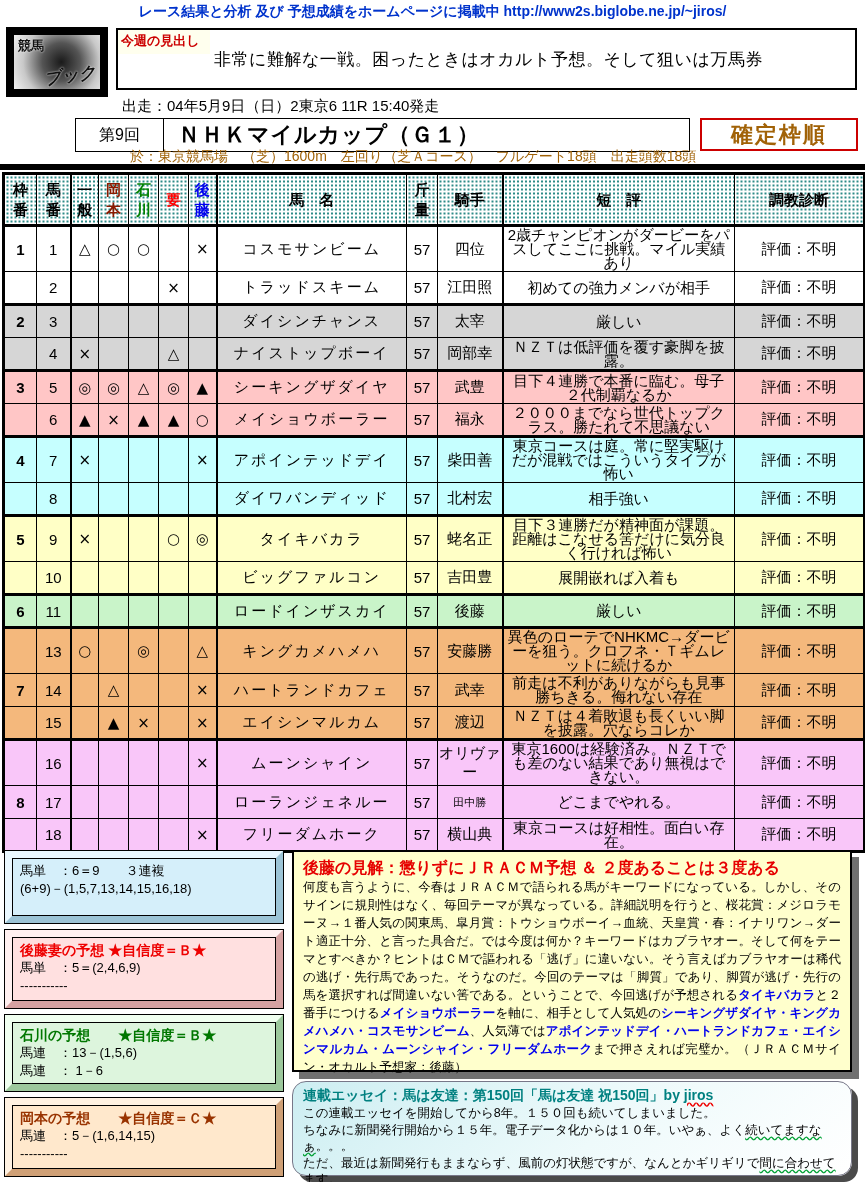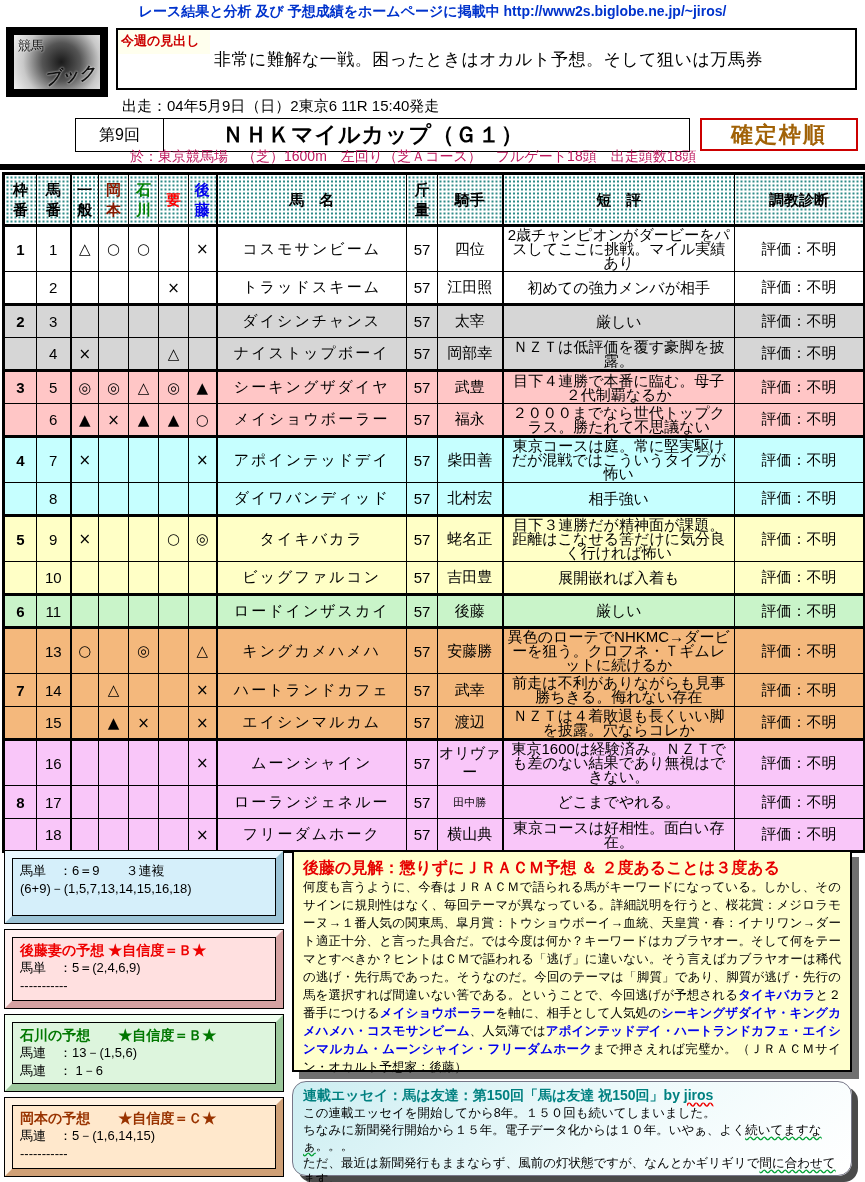--- a/index.html
+++ b/index.html
@@ -8,46 +8,46 @@
 
   
   .top-link { position:absolute; left:0; top:3px; width:865px; text-align:center;
     color:#0033cc; font-weight:bold; font-size:14px; }
 
   
   .logo { position:absolute; left:6px; top:27px; width:102px; height:70px;
     border:4px dashed #000; background:#000; padding:2px; }
   .logo-inner { width:100%; height:100%; border:2px solid #000; position:relative;
     background:radial-gradient(circle at 55% 50%, #1a1a1a 0%, #555 35%, #c8c8c8 70%, #f2f2f2 100%); }
-  .logo-t1 { position:absolute; left:4px; top:2px; font-size:13px; font-weight:normal; color:#111;
+  .logo-t1 { position:absolute; left:4px; top:2px; font-size:13px; font-weight:bold; color:#111;
     text-shadow:0 0 2px #fff; }
   .logo-t2 { position:absolute; right:4px; bottom:2px; font-size:17px; font-weight:bold; font-style:italic;
     color:#111; text-shadow:0 0 2px #fff; transform:rotate(-8deg); }
 
   
   .midashi { position:absolute; left:116px; top:28px; width:741px; height:62px;
     border:2px solid #000; background:#fff; display:flex; }
   .midashi-label { width:92px; background:#ffffee; color:#cc0000; font-weight:bold;
     font-size:13px; padding:2px 3px; height:24px; }
   .midashi-text { flex:1; display:flex; align-items:center; font-size:17px; color:#000;
     padding-left:4px; letter-spacing:0.5px; }
 
   .race-date { position:absolute; left:122px; top:97px; font-size:15px; color:#000; }
 
   .title-row { position:absolute; left:75px; top:118px; width:615px; height:34px;
-    border:1px solid #000; display:flex; background:#fff;gap:44px; }
+    border:1px solid #000; display:flex; background:#fff; }
   .title-no { width:88px; border-right:1px solid #000; display:flex; align-items:center;
     justify-content:center; font-size:16px; }
   .title-name { flex:1; display:flex; align-items:center; padding-left:14px;
     font-size:22px; font-weight:bold; letter-spacing:1px; }
   .kakutei { position:absolute; left:700px; top:118px; width:158px; height:33px;
     border:2px solid #cc0000; color:#a16207; font-size:22px; font-weight:bold;
     text-align:center; line-height:29px; letter-spacing:2px; background:#fff; }
 
-  .venue { position:absolute; left:130px; top:148px; font-size:14px; color:#be185d; }
+  .venue { position:absolute; left:130px; top:148px; font-size:14px; color:#a16207; }
 
   .divider { position:absolute; left:0; top:164px; width:865px; height:6px; background:#000; }
 
   
   table.mtable { position:absolute; left:2px; top:172px; width:861px;
     border-collapse:collapse; table-layout:fixed; border:3px solid #000; }
   .mtable td { border:1px solid #000; overflow:hidden; }
   .mtable thead td { height:52px; text-align:center; vertical-align:middle;
     font-size:15px; font-weight:bold; line-height:20px; white-space:pre-line;
     background-color:#ffffff;

